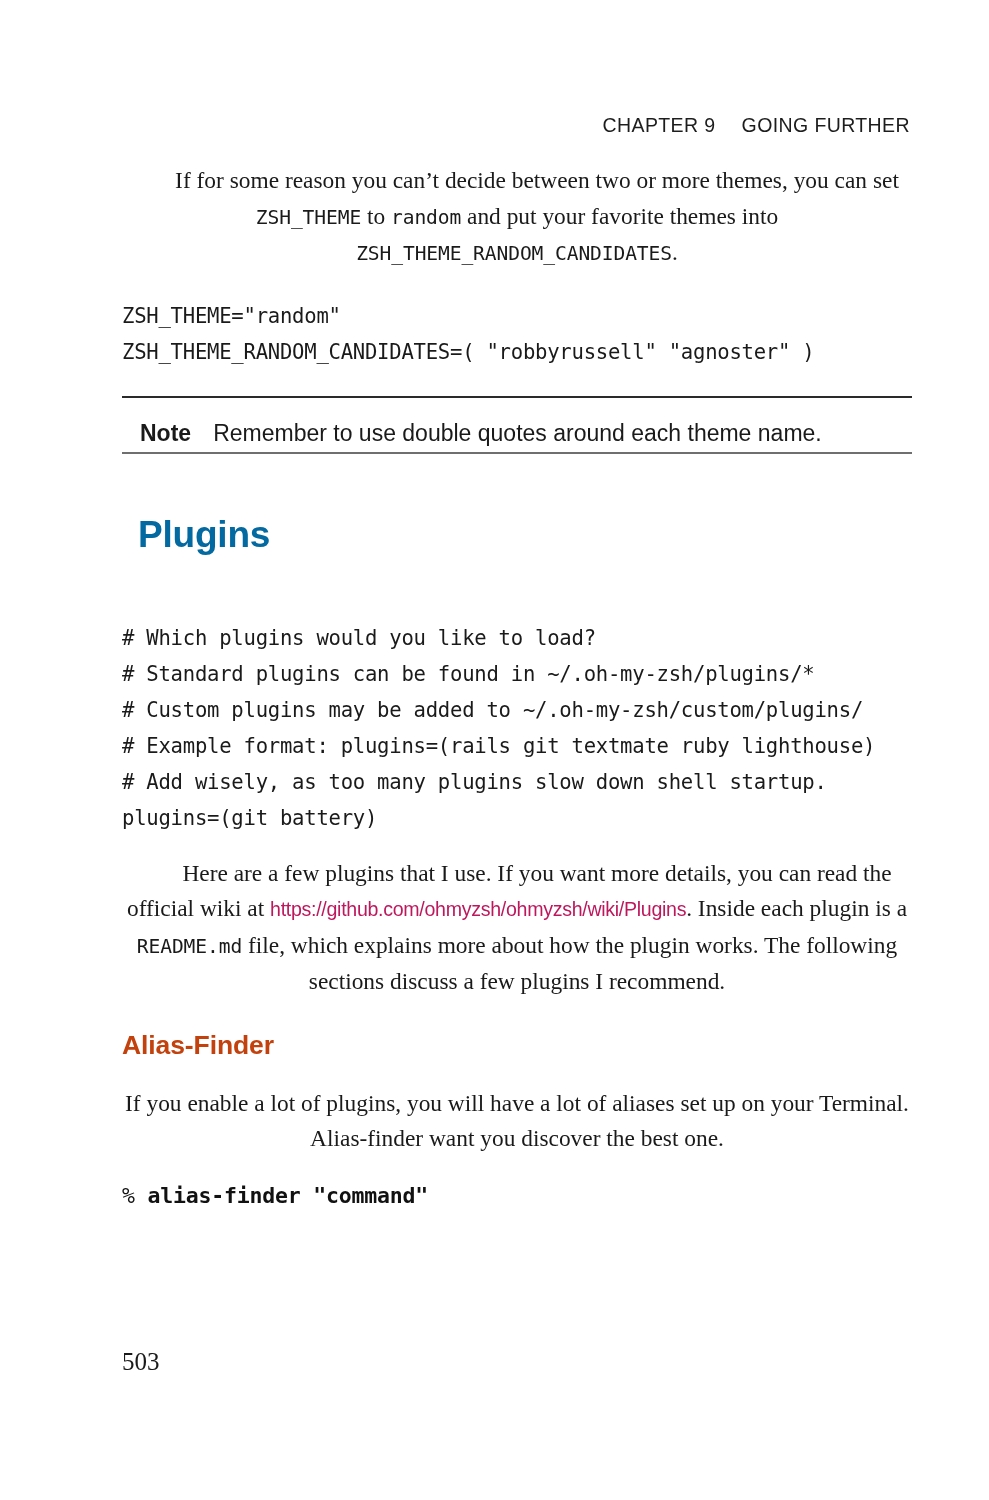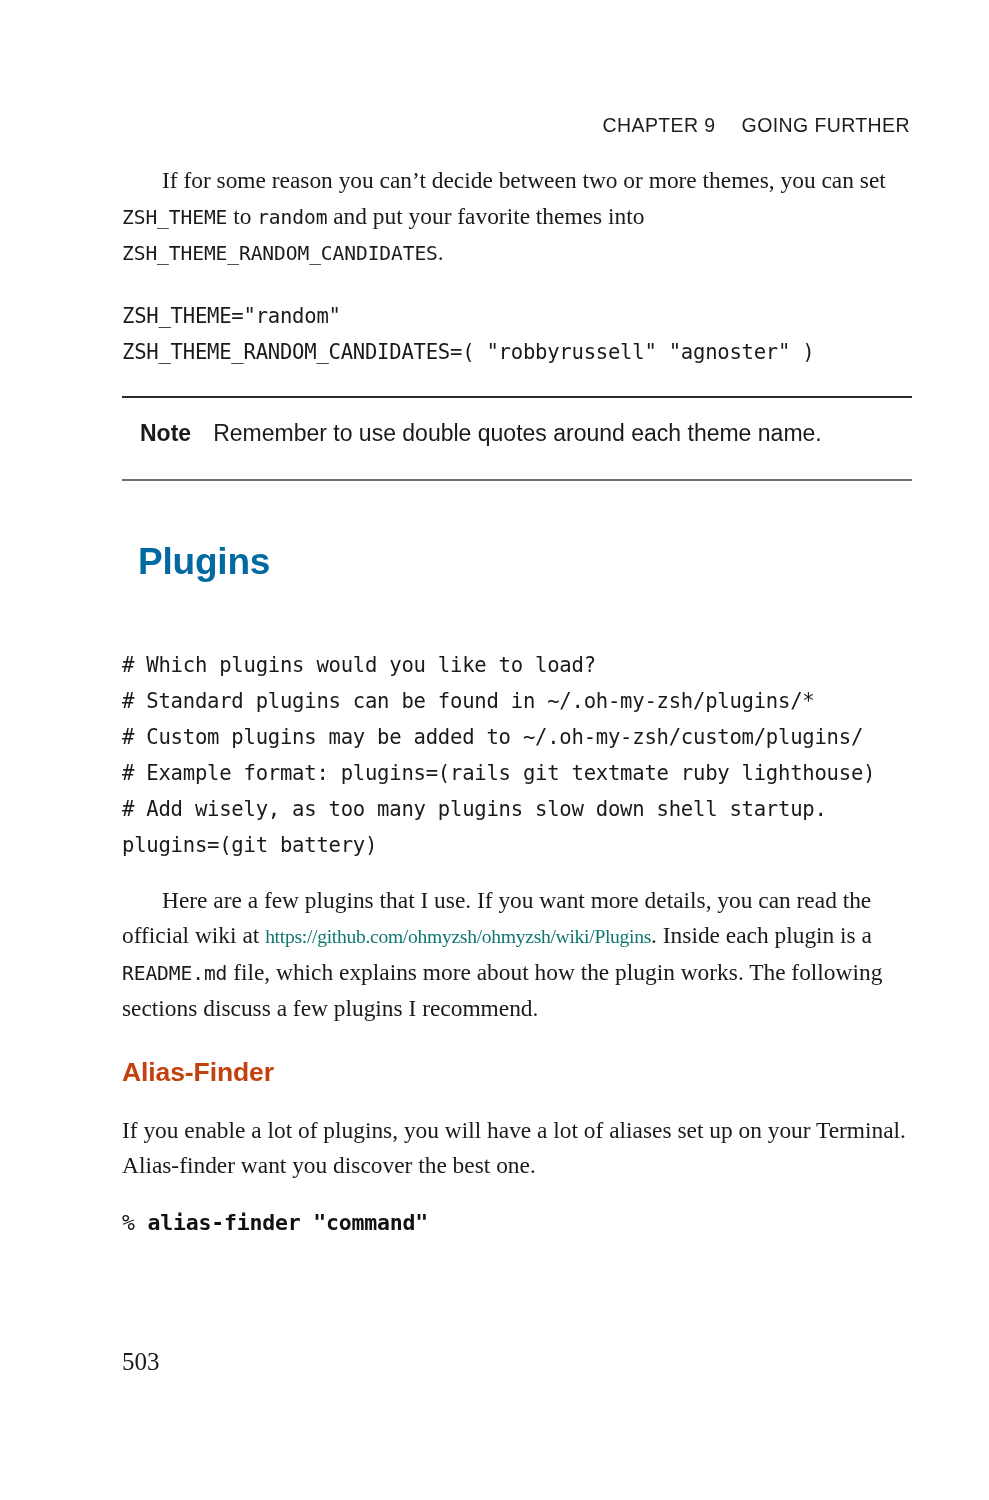--- a/index.html
+++ b/index.html
@@ -46,21 +46,21 @@
     position: absolute;
     left: 122px;
     top: 163px;
     width: 790px;
   }
 
   p.body-text {
     margin: 0 0 0 0;
     font-size: 23.4px;
     line-height: 35.5px;
-    text-align: left;
+    text-align: center;
     color: #1a1a1a;
     font-family: "Liberation Serif", "DejaVu Serif", serif;
   }
   p.body-text.indent { text-indent: 40px; }
 
   code, .mono {
     font-family: "DejaVu Sans Mono", "Liberation Mono", monospace;
     font-size: 19.6px;
     letter-spacing: -0.1px;
   }
@@ -76,21 +76,21 @@
     color: #1a1a1a;
     white-space: pre;
     letter-spacing: -0.25px;
   }
 
   
   .note-box {
     position: relative;
     border-top: 2.4px solid #2a2a2a;
     border-bottom: 2.2px solid #6f6f6f;
-    padding: 22px 0 32px 0;
+    padding: 22px 0 5px 0;
   }
   .note-row {
     display: flex;
     align-items: baseline;
     font-family: "Liberation Sans Narrow", "Liberation Sans", sans-serif;
     font-size: 23px;
     color: #1a1a1a;
   }
   .note-label {
     font-weight: bold;
@@ -115,23 +115,23 @@
     font-family: "Liberation Sans Narrow", "Liberation Sans", sans-serif;
     font-weight: bold;
     font-size: 26.5px;
     line-height: 30px;
     letter-spacing: -0.1px;
     color: #c2410c;
   }
 
   
   a.wiki-link, .wiki-link {
-    font-family: Liberation Serif, serif;
+    font-family: Liberation Sans, sans-serif;
     font-size: 19.6px;
-    color: #0f766e;
+    color: #be185d;
     text-decoration: none;
     letter-spacing: -0.3px;
   }
 
   
   .command-line {
     font-family: "DejaVu Sans Mono", "Liberation Mono", monospace;
     font-size: 21.5px;
     color: #111111;
     white-space: pre;

